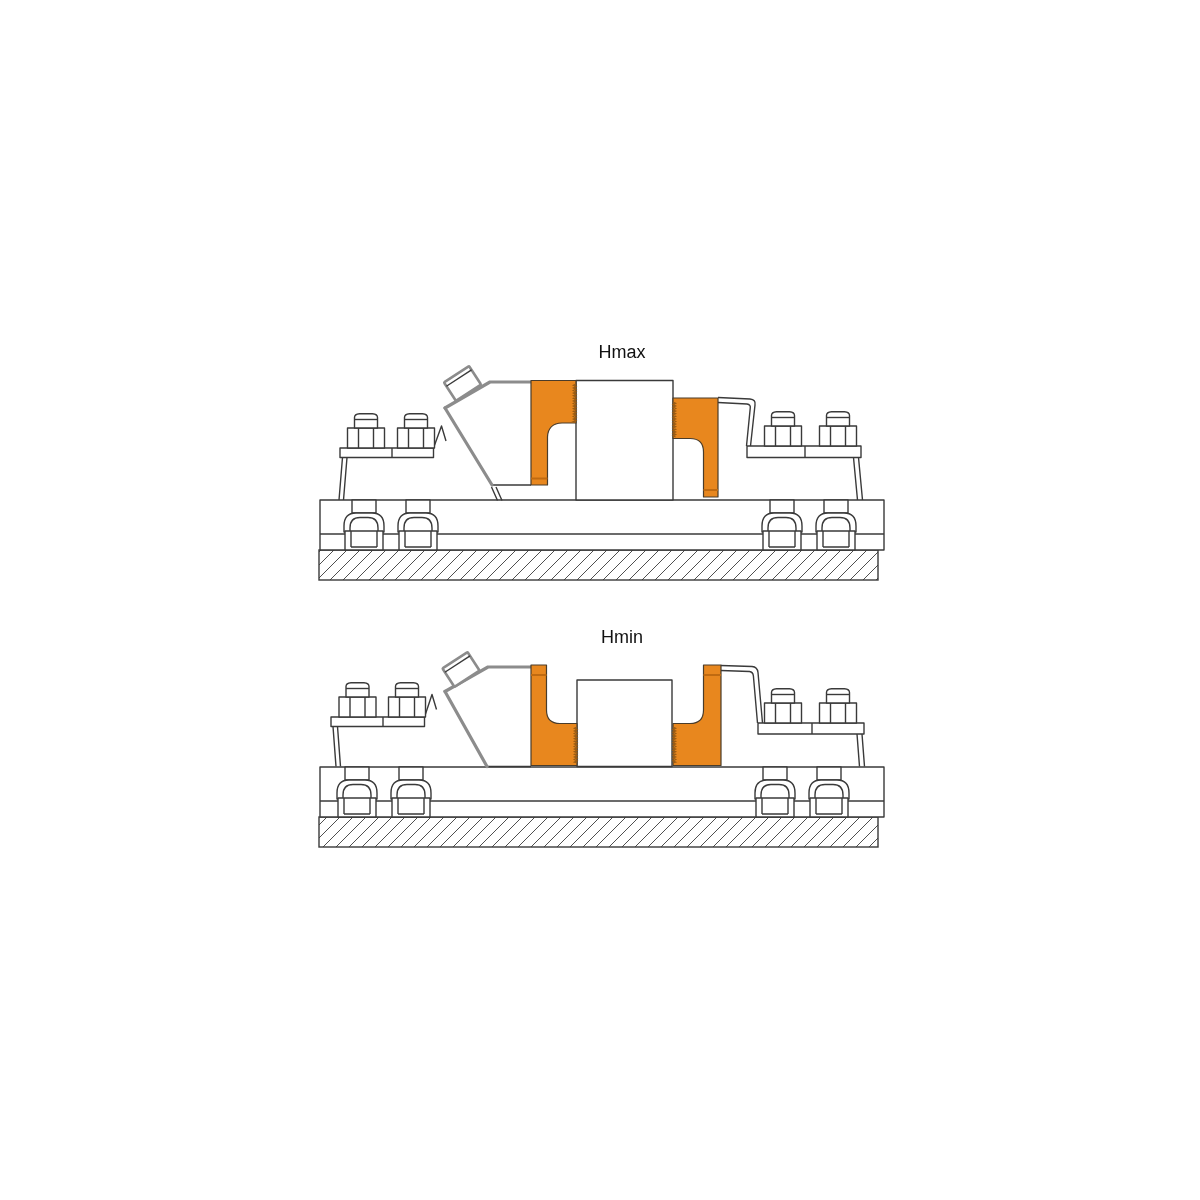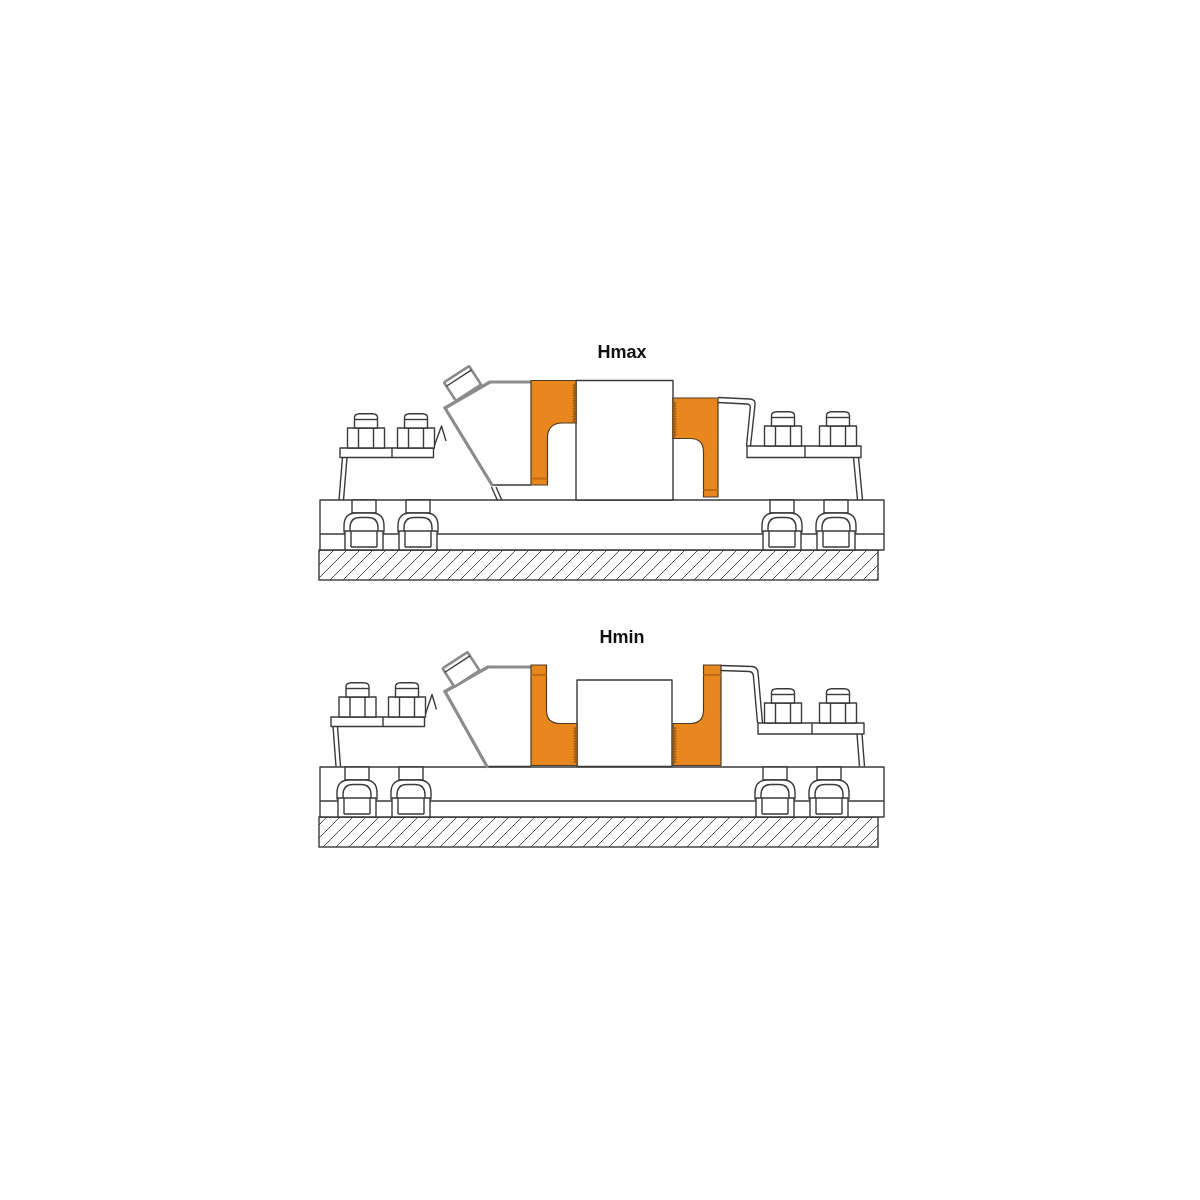--- a/index.html
+++ b/index.html
@@ -1,17 +1,17 @@
 <!DOCTYPE html>
 <html style="--page-bg: #ffffff; --accent: #E8871E; --accent-dark: #C06A10; --accent-serr: #9A5C14; --accent-edge: #4a3c2a; --line: #3a3a3a; --line-heavy: #8c8c8c; --hatch-line: #4f4f4f; --label: #111111;"><head>
 <meta charset="utf-8">
 <style>
   html,body{margin:0;padding:0;background:#ffffff;}
   .page{width:1106px;height:1200px;background:var(--page-bg,#fff);position:relative;
-        font-family:"Liberation Sans", sans-serif;font-weight:bold;}
+        font-family:"Liberation Sans", sans-serif;}
   svg{display:block}
   .thin  {fill:none;stroke:var(--line);stroke-width:1.4;stroke-linejoin:round;}
   .thinf {fill:#ffffff;stroke:var(--line);stroke-width:1.4;stroke-linejoin:round;}
   .heavy {fill:none;stroke:var(--line-heavy);stroke-width:3.2;stroke-linejoin:round;stroke-linecap:round;}
   .wfill {fill:#ffffff;stroke:none;}
   .orange{fill:var(--accent);stroke:var(--accent-edge);stroke-width:1.2;stroke-linejoin:round;}
   .capline{fill:none;stroke:var(--accent-dark);stroke-width:2;}
   .serr  {fill:none;stroke:var(--accent-serr);stroke-width:1.3;}
   .hatchline{stroke:var(--hatch-line);stroke-width:1;}
   .hatchrect{fill:url(#hatchP);stroke:var(--line);stroke-width:1.4;}

